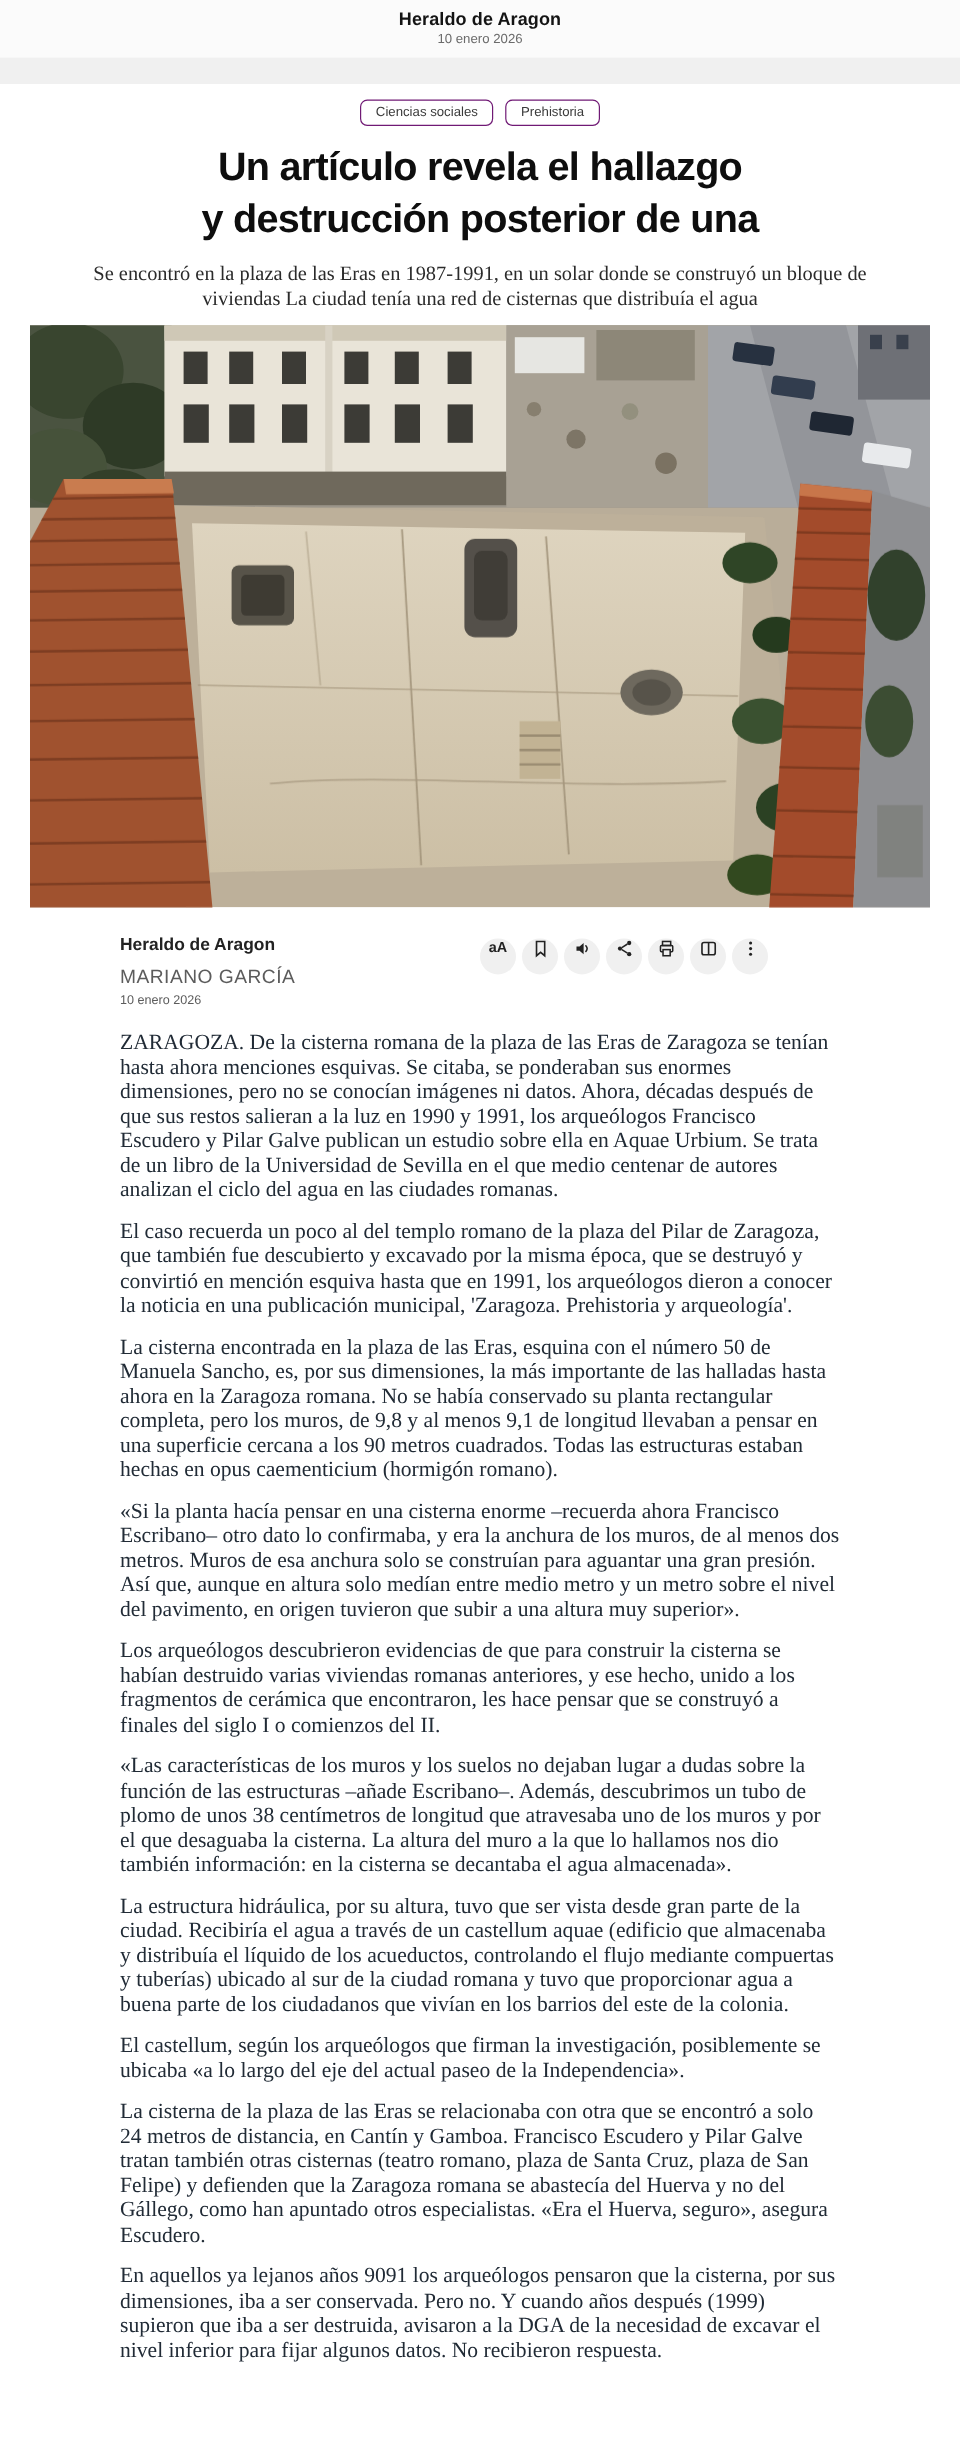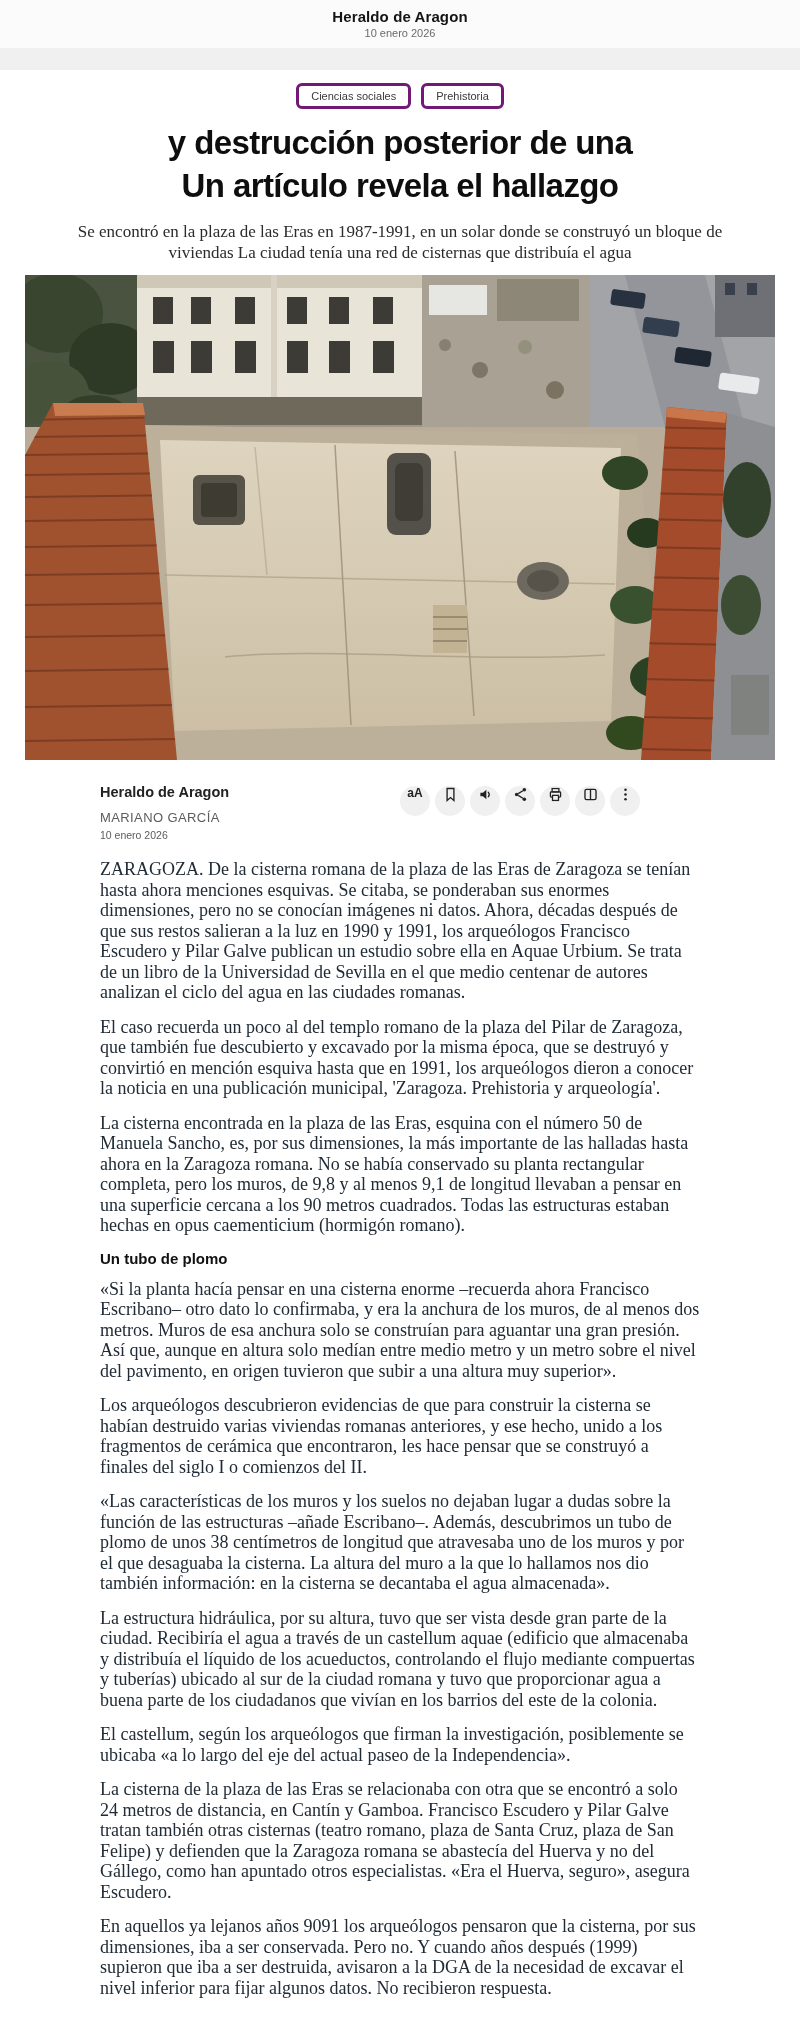--- a/index.html
+++ b/index.html
@@ -12,40 +12,40 @@
   .masthead {
     height:48px; background:#fbfbfb; text-align:center; padding-top:8px;
   }
   .masthead-title { font-size:15px; font-weight:bold; color:#141414; letter-spacing:.1px; }
   .masthead-date { font-size:11px; color:#6b6b6b; margin-top:2px; }
   .band { height:22px; background:#f0f0f0; }
   
   .tags { display:flex; justify-content:center; gap:10px; margin-top:13px; }
   .tag-btn {
     display:inline-block; font-size:11px; color:#3a3a3a; background:#fff;
-    border:3px solid #701a75; border-radius:6px; padding:3px 12px; line-height:14px;
+    border:1px solid #701a75; border-radius:6px; padding:3px 12px; line-height:14px;
     cursor:pointer;
   }
   
   .headline {
     margin-top:12px; text-align:center; font-weight:bold; color:#0e0e0e;
     font-size:33px; line-height:43px; letter-spacing:-0.6px;
   }
   .subtitle {
     margin:14px auto 0; max-width:678px; text-align:center;
     font-family:"Liberation Serif", serif; font-size:17px; line-height:21px; color:#2b2b2b;
   }
   
   .photo-wrap { width:750px; margin:12px auto 0; line-height:0; }
   
   .byline-row {
     margin:24px 100px 0; display:flex; justify-content:space-between; align-items:flex-start;
   }
   .byline-source { font-size:14.5px; font-weight:bold; color:#222; }
-  .byline-author { font-size:13px; color:#5c5c5c; letter-spacing:.4px; margin-top:10px; }
+  .byline-author { font-size:16px; color:#5c5c5c; letter-spacing:.4px; margin-top:10px; }
   .byline-date { font-size:10.5px; color:#5c5c5c; margin-top:4px; }
   .toolbar { display:flex; gap:5px; margin-right:60px; margin-top:2px; }
   .icon-btn {
     width:30px; height:30px; border-radius:50%; background:#f0f0f0; border:none;
     display:flex; justify-content:center; cursor:pointer;
     font-size:12px; font-weight:bold; color:#222;
   }
   .icon-btn svg { display:block; }
   
   .article { margin:18px 100px 0; width:600px; }
@@ -68,22 +68,22 @@
 <div class="band"></div>
 
 <main>
 
   <div class="tags">
     <span class="tag-btn">Ciencias sociales</span>
     <span class="tag-btn">Prehistoria</span>
   </div>
 
   <h1 class="headline">
+    <div>Un artículo revela el hallazgo</div>
     <div>y destrucción posterior de una</div>
-    <div>Un artículo revela el hallazgo</div>
   </h1>
 
   <p class="subtitle">Se encontró en la plaza de las Eras en 1987-1991, en un solar donde se construyó un bloque de viviendas La ciudad tenía una red de cisternas que distribuía el agua</p>
 
   <figure class="photo-wrap">
     <svg viewBox="0 0 750 485" width="750" height="485">
       <defs>
         <linearGradient id="slab" x1="0" y1="0" x2="0" y2="1">
           <stop offset="0" stop-color="#ded4bf"></stop>
             <stop offset="1" stop-color="#ccbfa5"></stop>
@@ -275,21 +275,20 @@
             <circle cx="10" cy="15.5" r="1.5"></circle>
         </svg>
       </button>
     </div>
   </div>
 
   <article class="article">
     <p>ZARAGOZA. De la cisterna romana de la plaza de las Eras de Zaragoza se tenían hasta ahora menciones esquivas. Se citaba, se ponderaban sus enormes dimensiones, pero no se conocían imágenes ni datos. Ahora, décadas después de que sus restos salieran a la luz en 1990 y 1991, los arqueólogos Francisco Escudero y Pilar Galve publican un estudio sobre ella en Aquae Urbium. Se trata de un libro de la Universidad de Sevilla en el que medio centenar de autores analizan el ciclo del agua en las ciudades romanas.</p>
     <p>El caso recuerda un poco al del templo romano de la plaza del Pilar de Zaragoza, que también fue descubierto y excavado por la misma época, que se destruyó y convirtió en mención esquiva hasta que en 1991, los arqueólogos dieron a conocer la noticia en una publicación municipal, 'Zaragoza. Prehistoria y arqueología'.</p>
     <p>La cisterna encontrada en la plaza de las Eras, esquina con el número 50 de Manuela Sancho, es, por sus dimensiones, la más importante de las halladas hasta ahora en la Zaragoza romana. No se había conservado su planta rectangular completa, pero los muros, de 9,8 y al menos 9,1 de longitud llevaban a pensar en una superficie cercana a los 90 metros cuadrados. Todas las estructuras estaban hechas en opus caementicium (hormigón romano).</p>
-    <h2>Un tubo de plomo</h2>
     <p>«Si la planta hacía pensar en una cisterna enorme –recuerda ahora Francisco Escribano– otro dato lo confirmaba, y era la anchura de los muros, de al menos dos metros. Muros de esa anchura solo se construían para aguantar una gran presión. Así que, aunque en altura solo medían entre medio metro y un metro sobre el nivel del pavimento, en origen tuvieron que subir a una altura muy superior».</p>
     <p>Los arqueólogos descubrieron evidencias de que para construir la cisterna se habían destruido varias viviendas romanas anteriores, y ese hecho, unido a los fragmentos de cerámica que encontraron, les hace pensar que se construyó a finales del siglo I o comienzos del II.</p>
     <p>«Las características de los muros y los suelos no dejaban lugar a dudas sobre la función de las estructuras –añade Escribano–. Además, descubrimos un tubo de plomo de unos 38 centímetros de longitud que atravesaba uno de los muros y por el que desaguaba la cisterna. La altura del muro a la que lo hallamos nos dio también información: en la cisterna se decantaba el agua almacenada».</p>
     <p>La estructura hidráulica, por su altura, tuvo que ser vista desde gran parte de la ciudad. Recibiría el agua a través de un castellum aquae (edificio que almacenaba y distribuía el líquido de los acueductos, controlando el flujo mediante compuertas y tuberías) ubicado al sur de la ciudad romana y tuvo que proporcionar agua a buena parte de los ciudadanos que vivían en los barrios del este de la colonia.</p>
     <p>El castellum, según los arqueólogos que firman la investigación, posiblemente se ubicaba «a lo largo del eje del actual paseo de la Independencia».</p>
     <p>La cisterna de la plaza de las Eras se relacionaba con otra que se encontró a solo 24 metros de distancia, en Cantín y Gamboa. Francisco Escudero y Pilar Galve tratan también otras cisternas (teatro romano, plaza de Santa Cruz, plaza de San Felipe) y defienden que la Zaragoza romana se abastecía del Huerva y no del Gállego, como han apuntado otros especialistas. «Era el Huerva, seguro», asegura Escudero.</p>
     <p>En aquellos ya lejanos años 9091 los arqueólogos pensaron que la cisterna, por sus dimensiones, iba a ser conservada. Pero no. Y cuando años después (1999) supieron que iba a ser destruida, avisaron a la DGA de la necesidad de excavar el nivel inferior para fijar algunos datos. No recibieron respuesta.</p>
   </article>
 
 </main>

